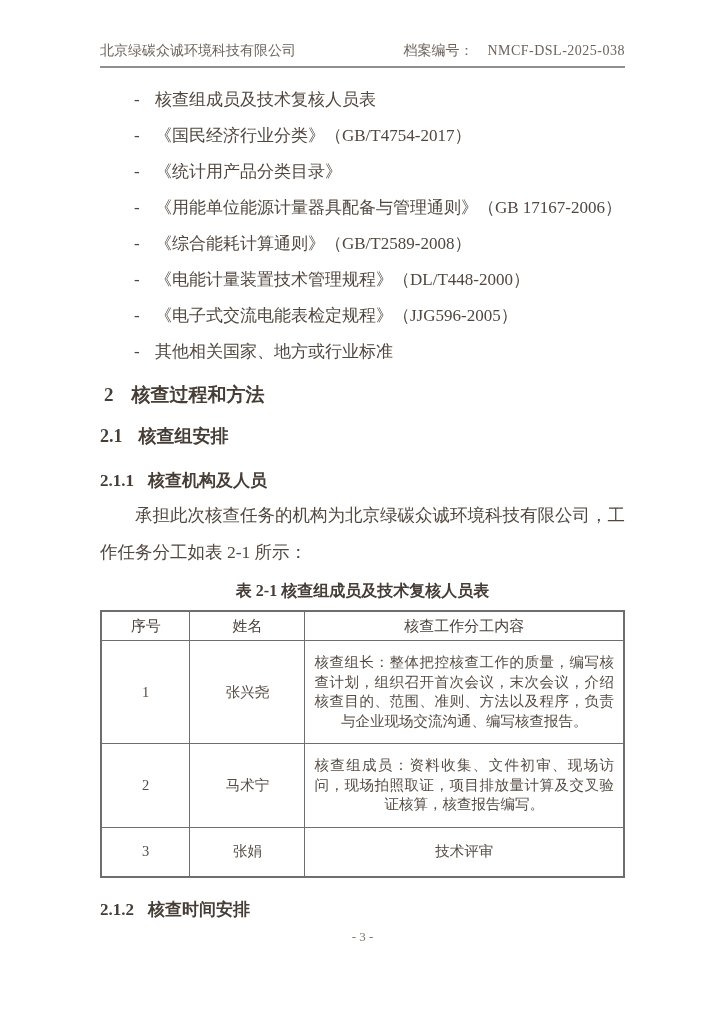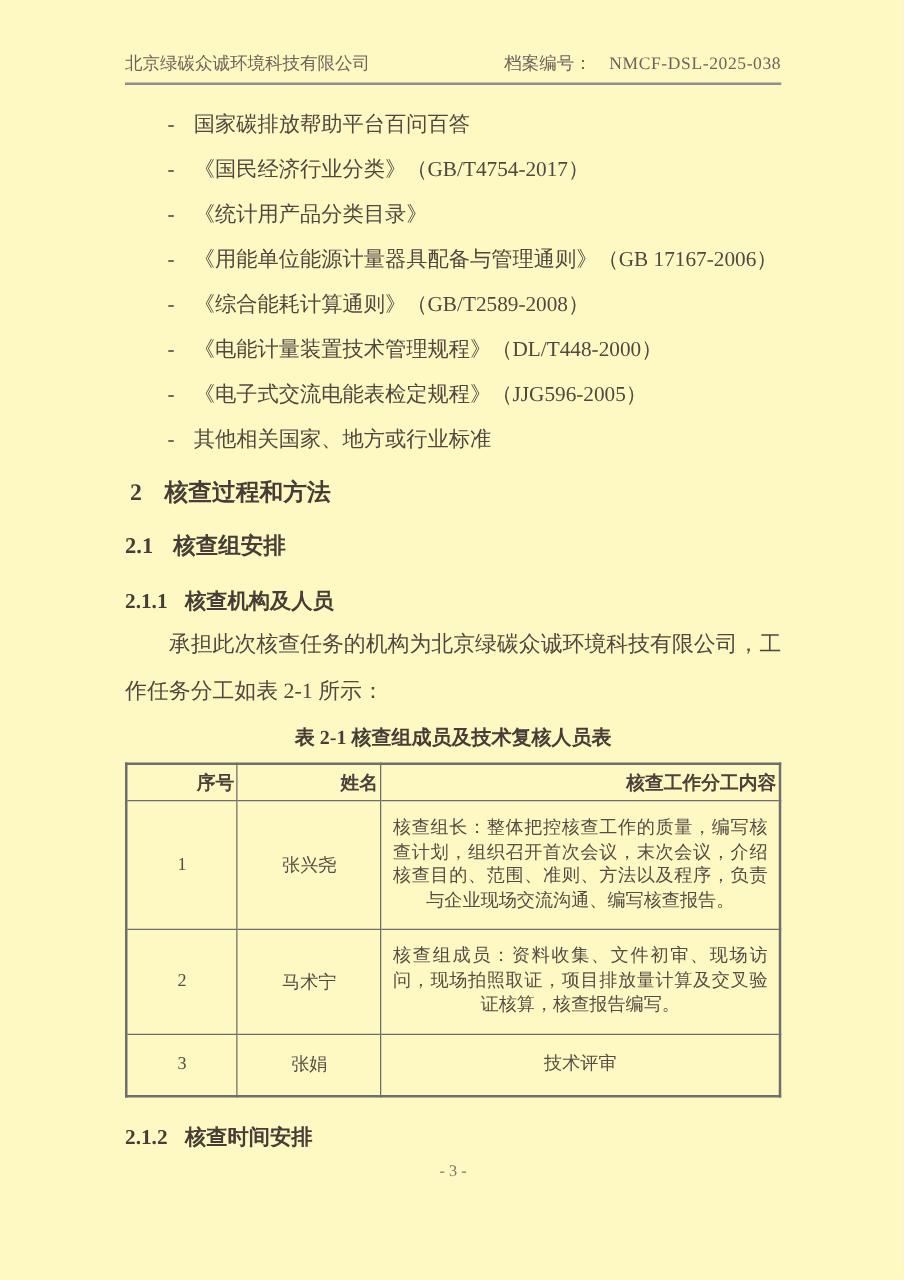--- a/index.html
+++ b/index.html
@@ -1,21 +1,21 @@
 <!DOCTYPE html>
 <html lang="zh"><head>
 <meta charset="utf-8">
 <style>
   html,body{margin:0;padding:0;}
   body{background:#e9e9e9;}
   .page{
     position:relative;
     width:723px;height:1024px;
     margin:0 auto;
-    background:#fef9c3;
+    background:#ffffff;
     font-family:"Liberation Serif","DejaVu Serif",serif;
     color:#51473f;
     box-sizing:border-box;
     padding:42px 98px 0 100px;
     overflow:hidden;
   }
   
   .doc-header{
     display:flex;justify-content:space-between;align-items:baseline;
     font-size:14px;color:#6d635b;
@@ -52,22 +52,22 @@
   }
   table.duty-table{
     width:100%;border-collapse:collapse;margin-top:8px;
     font-size:14.5px;color:#564c44;
     border:2px solid #6e6e6e;
   }
   table.duty-table th,table.duty-table td{
     border:1px solid #6e6e6e;
   }
   table.duty-table th{
-    font-weight:bold;font-size:15px;color:#4a413a;
-    padding:3px 2px;height:22px;text-align:right;
+    font-weight:normal;font-size:15px;color:#4a413a;
+    padding:3px 2px;height:22px;text-align:center;
   }
   td.c-no{width:17%;text-align:center;}
   td.c-name{width:22%;text-align:center;}
   td.c-duty{
     width:61%;
     padding:12px 9px;line-height:19.5px;
     text-align:justify;text-align-last:center;
   }
   td.c-duty.single{height:24px;}
   
@@ -85,21 +85,21 @@
     <span>北京绿碳众诚环境科技有限公司</span>
     <span class="archive">
       <span class="lbl">档案编号：</span>
       <span class="num">NMCF-DSL-2025-038</span>
     </span>
   </div>
 
   <div class="ref-list">
     <div class="ref-item">
       <span class="dash">-</span>
-      <span>国家碳排放帮助平台百问百答</span>
+      <span>核查组成员及技术复核人员表</span>
     </div>
     <div class="ref-item">
       <span class="dash">-</span>
       <span>《国民经济行业分类》（GB/T4754-2017）</span>
     </div>
     <div class="ref-item">
       <span class="dash">-</span>
       <span>《统计用产品分类目录》</span>
     </div>
     <div class="ref-item">

